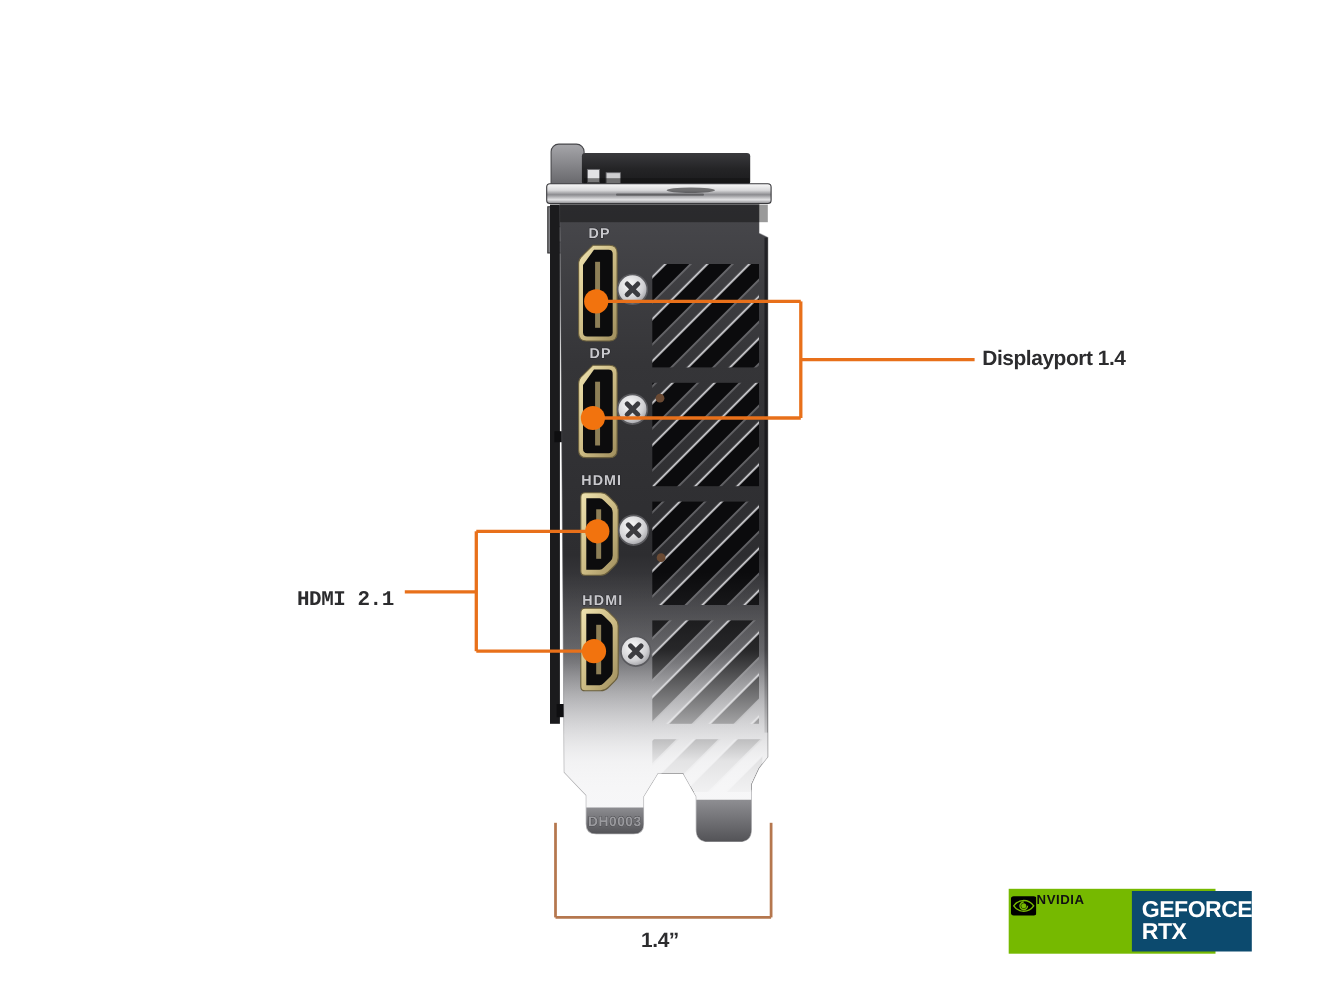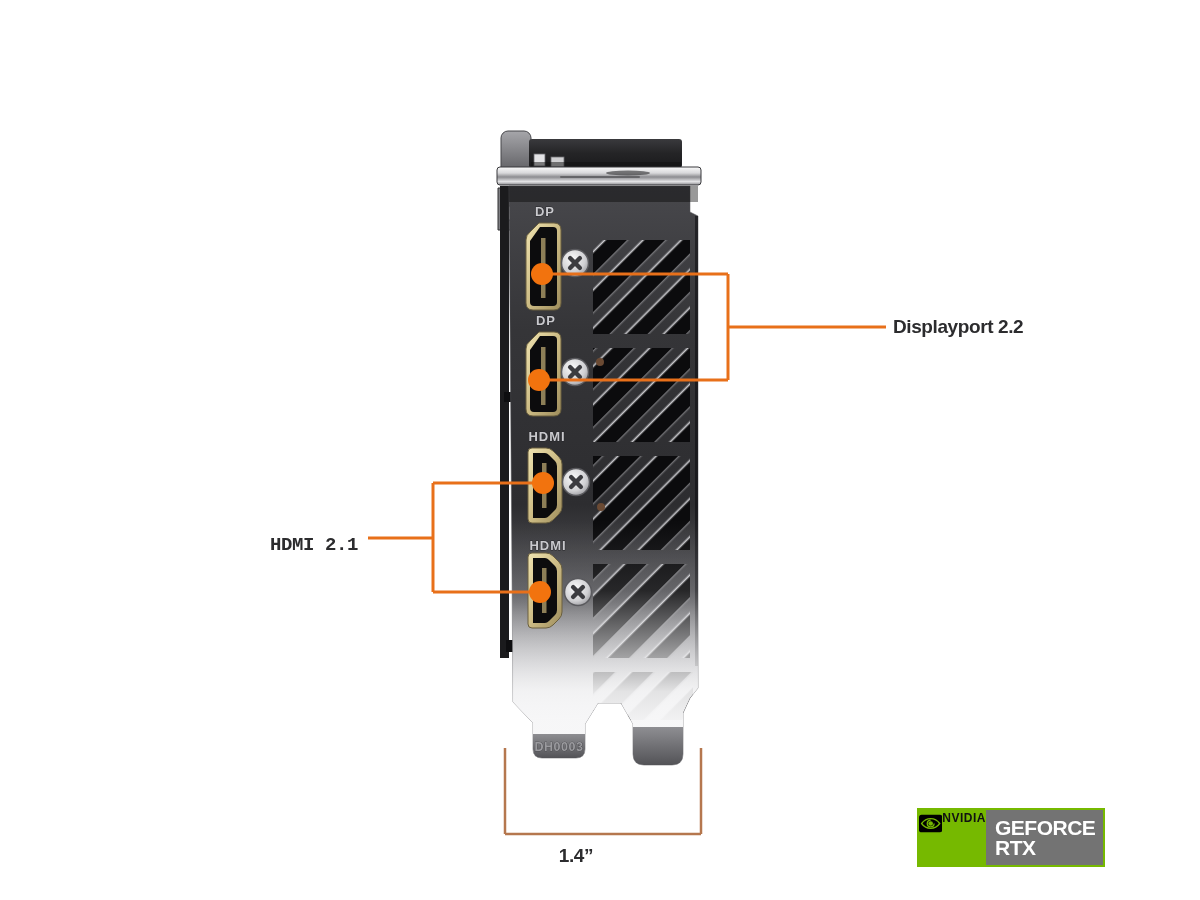--- a/index.html
+++ b/index.html
@@ -7,22 +7,22 @@
          font-family:"Liberation Sans", sans-serif;}
   .gfx{position:absolute;left:0;top:0;}
   .annot{position:absolute;font-weight:bold;font-size:19px;letter-spacing:-0.4px;color:#2c2c2e;white-space:nowrap;}
   .annot-right{text-align:right;}
   .annot-center{text-align:center;}
   
   .badge{position:absolute;left:917px;top:808px;width:188px;height:59px;box-sizing:border-box;
          background:#76b900;padding:2px;display:flex;}
   .badge-green{width:67px;display:flex;flex-direction:row;align-items:flex-start;justify-content:center;}
   .badge-brand{font-weight:bold;font-size:12px;letter-spacing:0.5px;color:#111111;line-height:1;margin-top:2px;}
-  .badge-black{flex:1;background:#737373;color:#ffffff;display:flex;flex-direction:column;justify-content:center;
-               padding-left:9px;}
+  .badge-black{flex:1;background:#0c4a6e;color:#ffffff;display:flex;flex-direction:column;justify-content:center;
+               padding-left:9px;margin-left:43px;}
   .badge-line{font-weight:bold;font-size:21px;line-height:0.95;letter-spacing:-0.5px;}
 </style>
 </head>
 <body>
 
 <div class="stage">
 
   <svg class="gfx" width="1200" height="900" viewBox="0 0 1200 900">
     <defs>
       <linearGradient id="plateGrad" x1="0" y1="186" x2="0" y2="765" gradientUnits="userSpaceOnUse">
@@ -201,23 +201,23 @@
       <circle cx="540" cy="592" r="11"></circle>
     </g>
 
     <g stroke="#b5774e" stroke-width="2.5" fill="none">
       <path d="M505,748 V834"></path>
       <path d="M701,748 V834"></path>
       <path d="M505,834 H701"></path>
     </g>
   </svg>
 
-  <div class="annot" style="left:893px;top:316px;">Displayport 2.2</div>
+  <div class="annot" style="left:893px;top:316px;">Displayport 1.4</div>
   <div class="annot annot-right" style="left:268px;top:534px;width:90px;font-family:Liberation Mono, monospace;">HDMI 2.1</div>
-  <div class="annot annot-center" style="left:536px;top:845px;width:80px;">1.4”</div>
+  <div class="annot annot-center" style="left:560px;top:845px;width:80px;">1.4”</div>
 
   <div class="badge">
     <div class="badge-green">
       <svg width="36" height="27" viewBox="0 0 36 27">
         <rect width="36" height="27" rx="4" fill="#000000"></rect>
         <g stroke="#76b900" fill="none" stroke-width="2">
           <path d="M18,6 C11,6 6.5,10 4,13.5 C6.5,17 11,21 18,21 C25,21 29.5,17 32,13.5 C29.5,10 25,6 18,6 Z"></path>
           <path d="M18,8.2 A5.3,5.3 0 1 0 23.3,13.5"></path>
         </g>
         <circle cx="18" cy="13.5" r="3.6" fill="#76b900"></circle>

